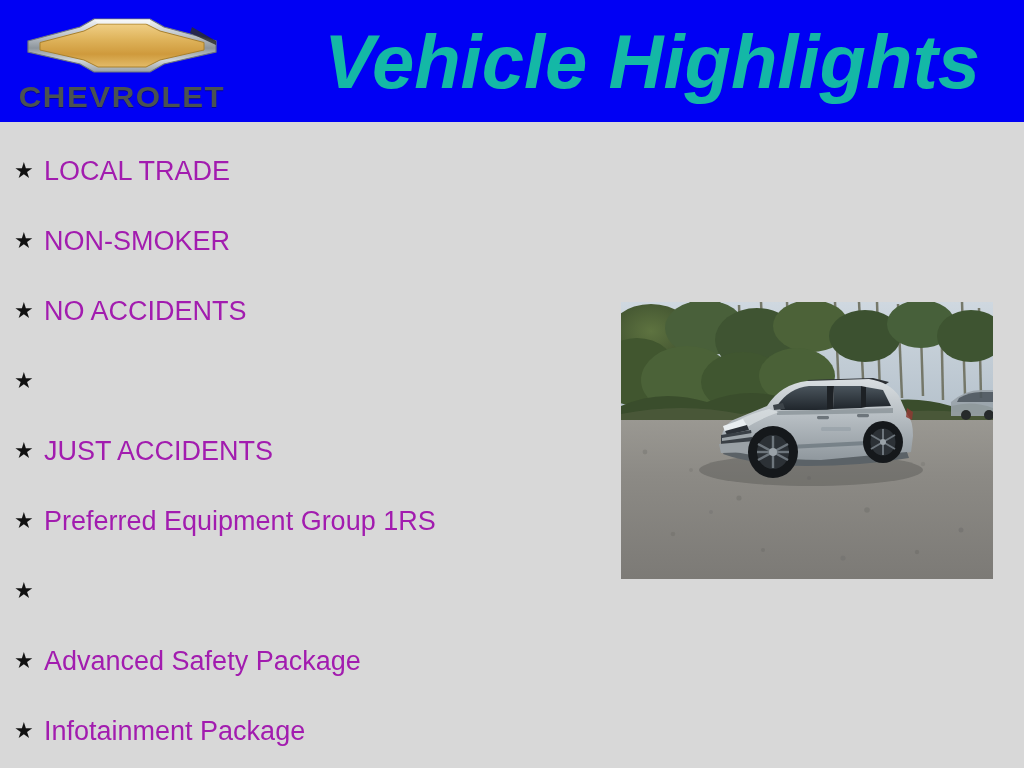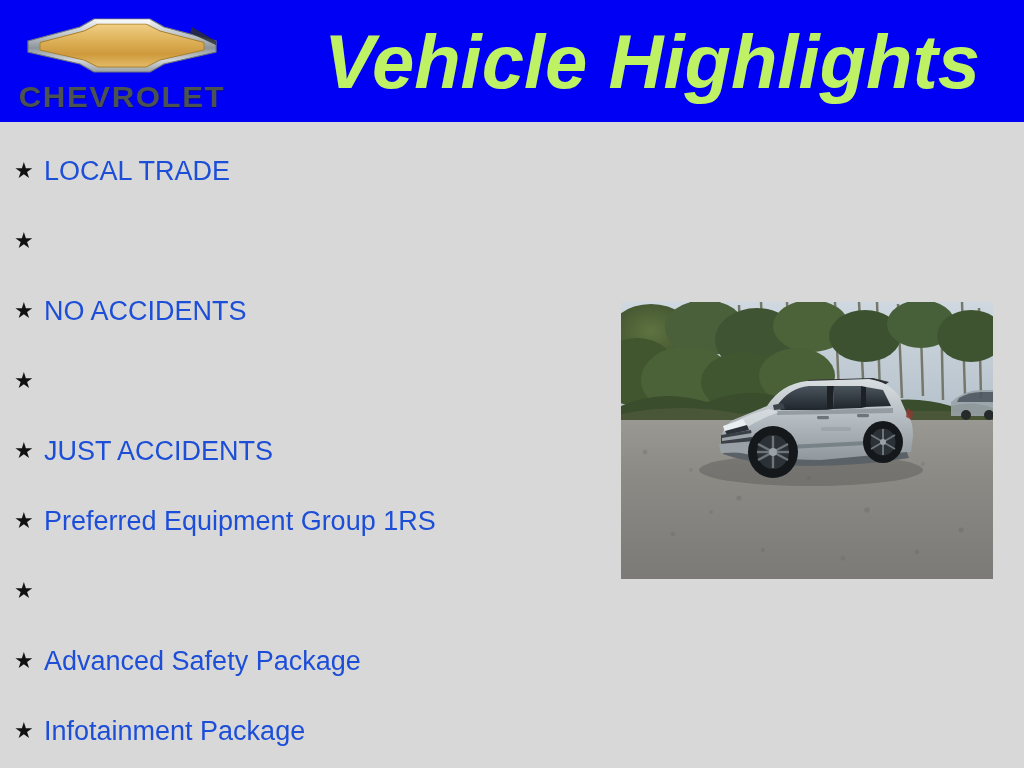--- a/index.html
+++ b/index.html
@@ -68,21 +68,21 @@
   
   #header-title {
     position: absolute;
     left: 252px;
     top: 10px;
     width: 760px;
     height: 104px;
     display: flex;
     align-items: center;
     justify-content: flex-end;
-    color: #bef264;
+    color: #14b8a6;
     font-family: "Liberation Sans", sans-serif;
     font-weight: bold;
     font-style: italic;
     font-size: 76px;
     line-height: 80px;
     letter-spacing: 0px;
     white-space: nowrap;
     padding-right: 32px;
     box-sizing: border-box;
   }
@@ -107,21 +107,21 @@
     font-size: 22px;
     line-height: 22px;
     color: #111111;
     text-align: left;
   }
   .hl-text {
     flex: 1 1 auto;
     font-family: "Liberation Sans", sans-serif;
     font-size: 27px;
     line-height: 30px;
-    color: #1d4ed8;
+    color: #a21caf;
     white-space: nowrap;
   }
 
   
   #vehicle-photo {
     position: absolute;
     left: 621px;
     top: 302px;
     width: 372px;
     height: 277px;
@@ -175,20 +175,21 @@
 
   <div id="highlights-list">
 
     <div class="highlight-row">
       <span class="hl-star">★</span>
       <span class="hl-text">LOCAL TRADE</span>
     </div>
 
     <div class="highlight-row">
       <span class="hl-star">★</span>
+      <span class="hl-text">NON-SMOKER</span>
     </div>
 
     <div class="highlight-row">
       <span class="hl-star">★</span>
       <span class="hl-text">NO ACCIDENTS</span>
     </div>
 
     <div class="highlight-row">
       <span class="hl-star">★</span>
     </div>

